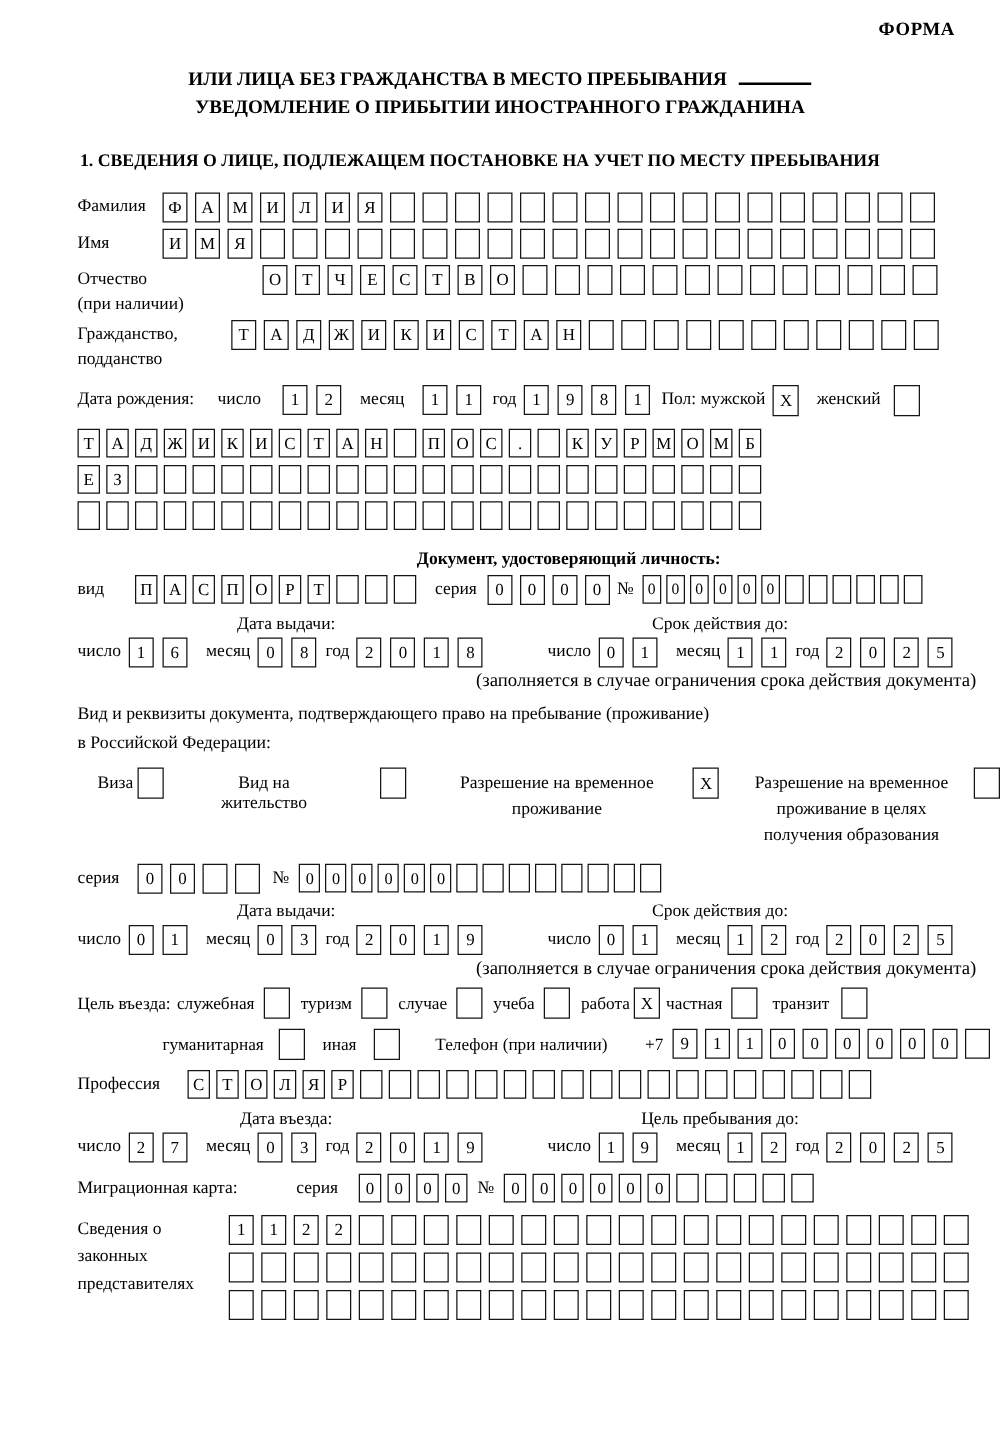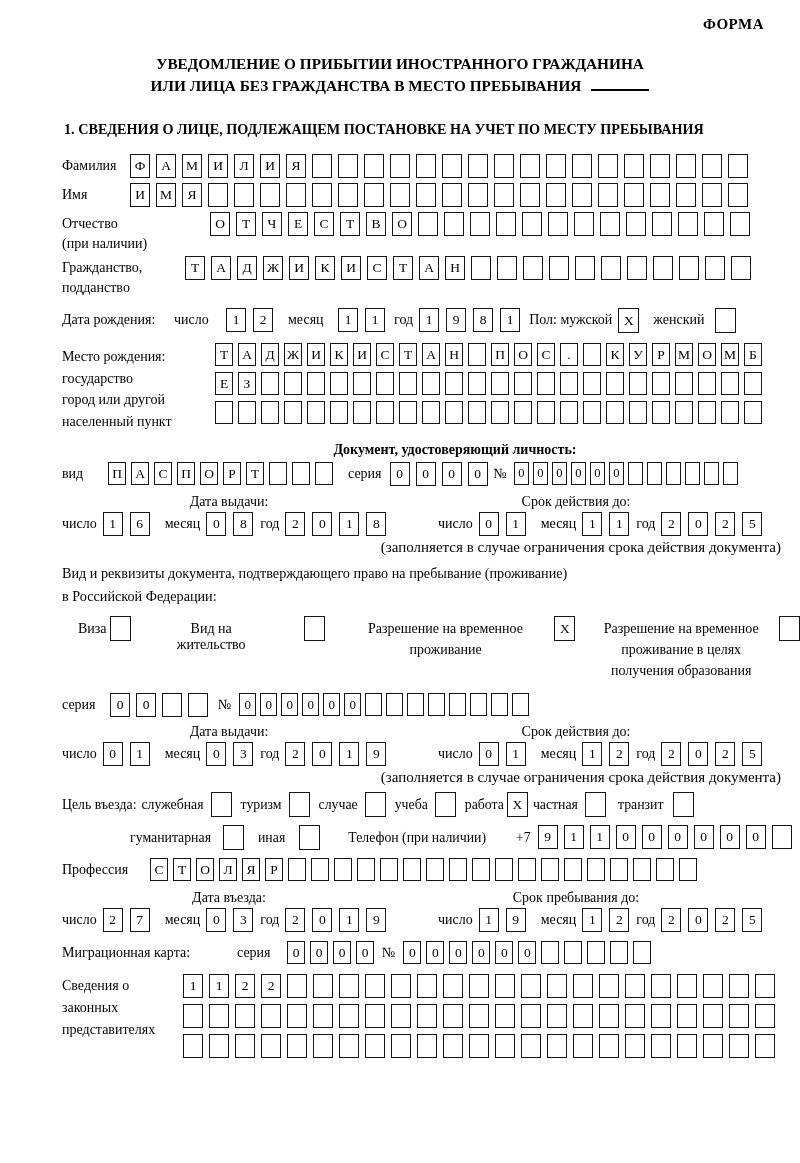--- a/index.html
+++ b/index.html
@@ -50,22 +50,22 @@
 </style>
 </head>
 <body>
 
 <div class="page">
 
 
   <div class="forma">ФОРМА</div>
 
   <div class="title">
+    <div><span>ИЛИ ЛИЦА БЕЗ ГРАЖДАНСТВА В МЕСТО ПРЕБЫВАНИЯ</span><span class="blank-line"></span></div>
     <div>УВЕДОМЛЕНИЕ О ПРИБЫТИИ ИНОСТРАННОГО ГРАЖДАНИНА</div>
-    <div><span>ИЛИ ЛИЦА БЕЗ ГРАЖДАНСТВА В МЕСТО ПРЕБЫВАНИЯ</span><span class="blank-line"></span></div>
   </div>
 
   <div class="sec-heading">1. СВЕДЕНИЯ О ЛИЦЕ, ПОДЛЕЖАЩЕМ ПОСТАНОВКЕ НА УЧЕТ ПО МЕСТУ ПРЕБЫВАНИЯ</div>
 
   <div class="row" style="margin-top:16px;">
     <span class="lbl" style="width:68px;">Фамилия</span>
     <span class="cells">
         <span class="cell">Ф</span>
         <span class="cell">А</span>
         <span class="cell">М</span>
@@ -203,26 +203,20 @@
         <span class="cell">8</span>
         <span class="cell">1</span>
       </span>
     <span class="lbl" style="margin-left:2px;margin-right:6px;">Пол: мужской</span>
     <span class="cell cb">X</span>
     <span class="lbl" style="margin-left:14px;margin-right:10px;">женский</span>
     <span class="cell cb"></span>
   </div>
 
   <div class="mleft" style="margin-top:10px;">
-    <div class="mlabels">
-      <span>Место рождения:</span><br>
-      <span>государство</span><br>
-      <span>город или другой</span><br>
-      <span>населенный пункт</span>
-    </div>
     <div class="mcellcol">
       <span class="cells cells-n">
           <span class="cell">Т</span>
           <span class="cell">А</span>
           <span class="cell">Д</span>
           <span class="cell">Ж</span>
           <span class="cell">И</span>
           <span class="cell">К</span>
           <span class="cell">И</span>
           <span class="cell">С</span>
@@ -570,21 +564,21 @@
         <span class="dl">год</span>
         <span class="cells datecells">
             <span class="cell">2</span>
             <span class="cell">0</span>
             <span class="cell">1</span>
             <span class="cell">9</span>
           </span>
       </div>
     </div>
     <div class="datecol" style="width:360px;">
-      <div class="datehead">Срок пребывания до:</div>
+      <div class="datehead">Цель пребывания до:</div>
       <div class="dateline" style="margin-left:42px;">
         <span class="dl">число</span>
         <span class="cells datecells">
             <span class="cell">1</span>
             <span class="cell">9</span>
           </span>
         <span class="dl" style="margin-left:8px;">месяц</span>
         <span class="cells datecells">
             <span class="cell">1</span>
             <span class="cell">2</span>

